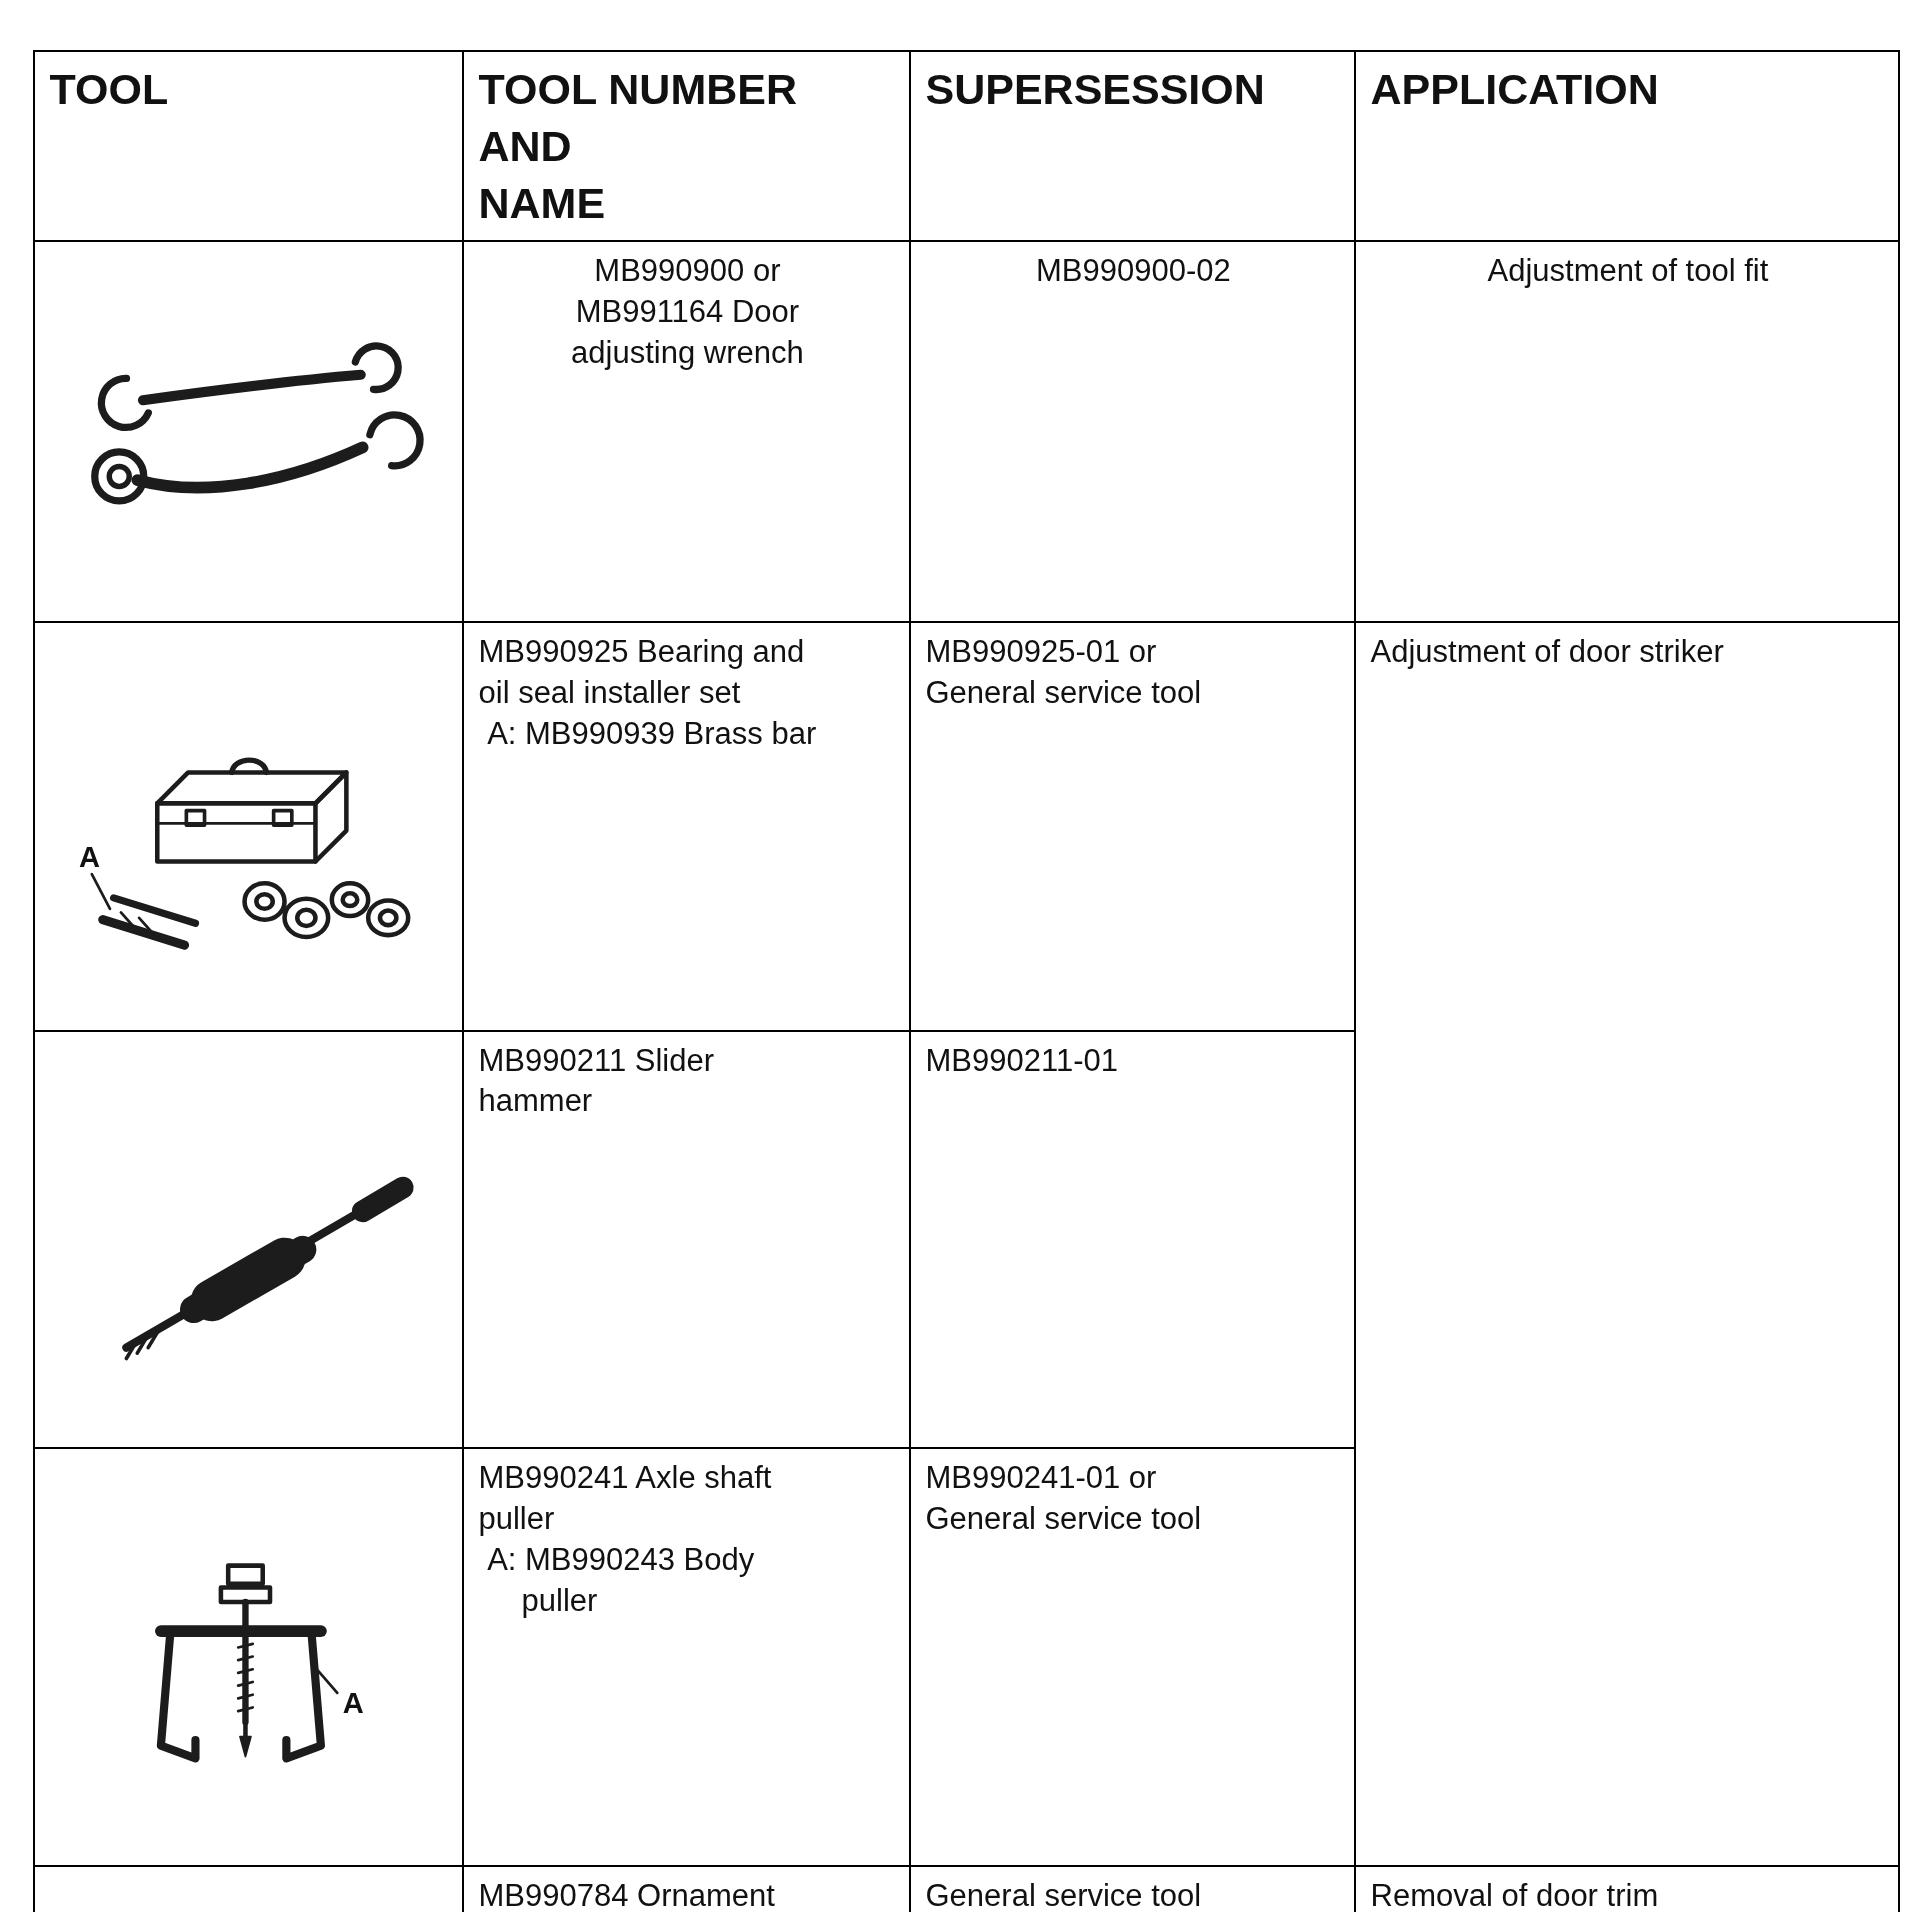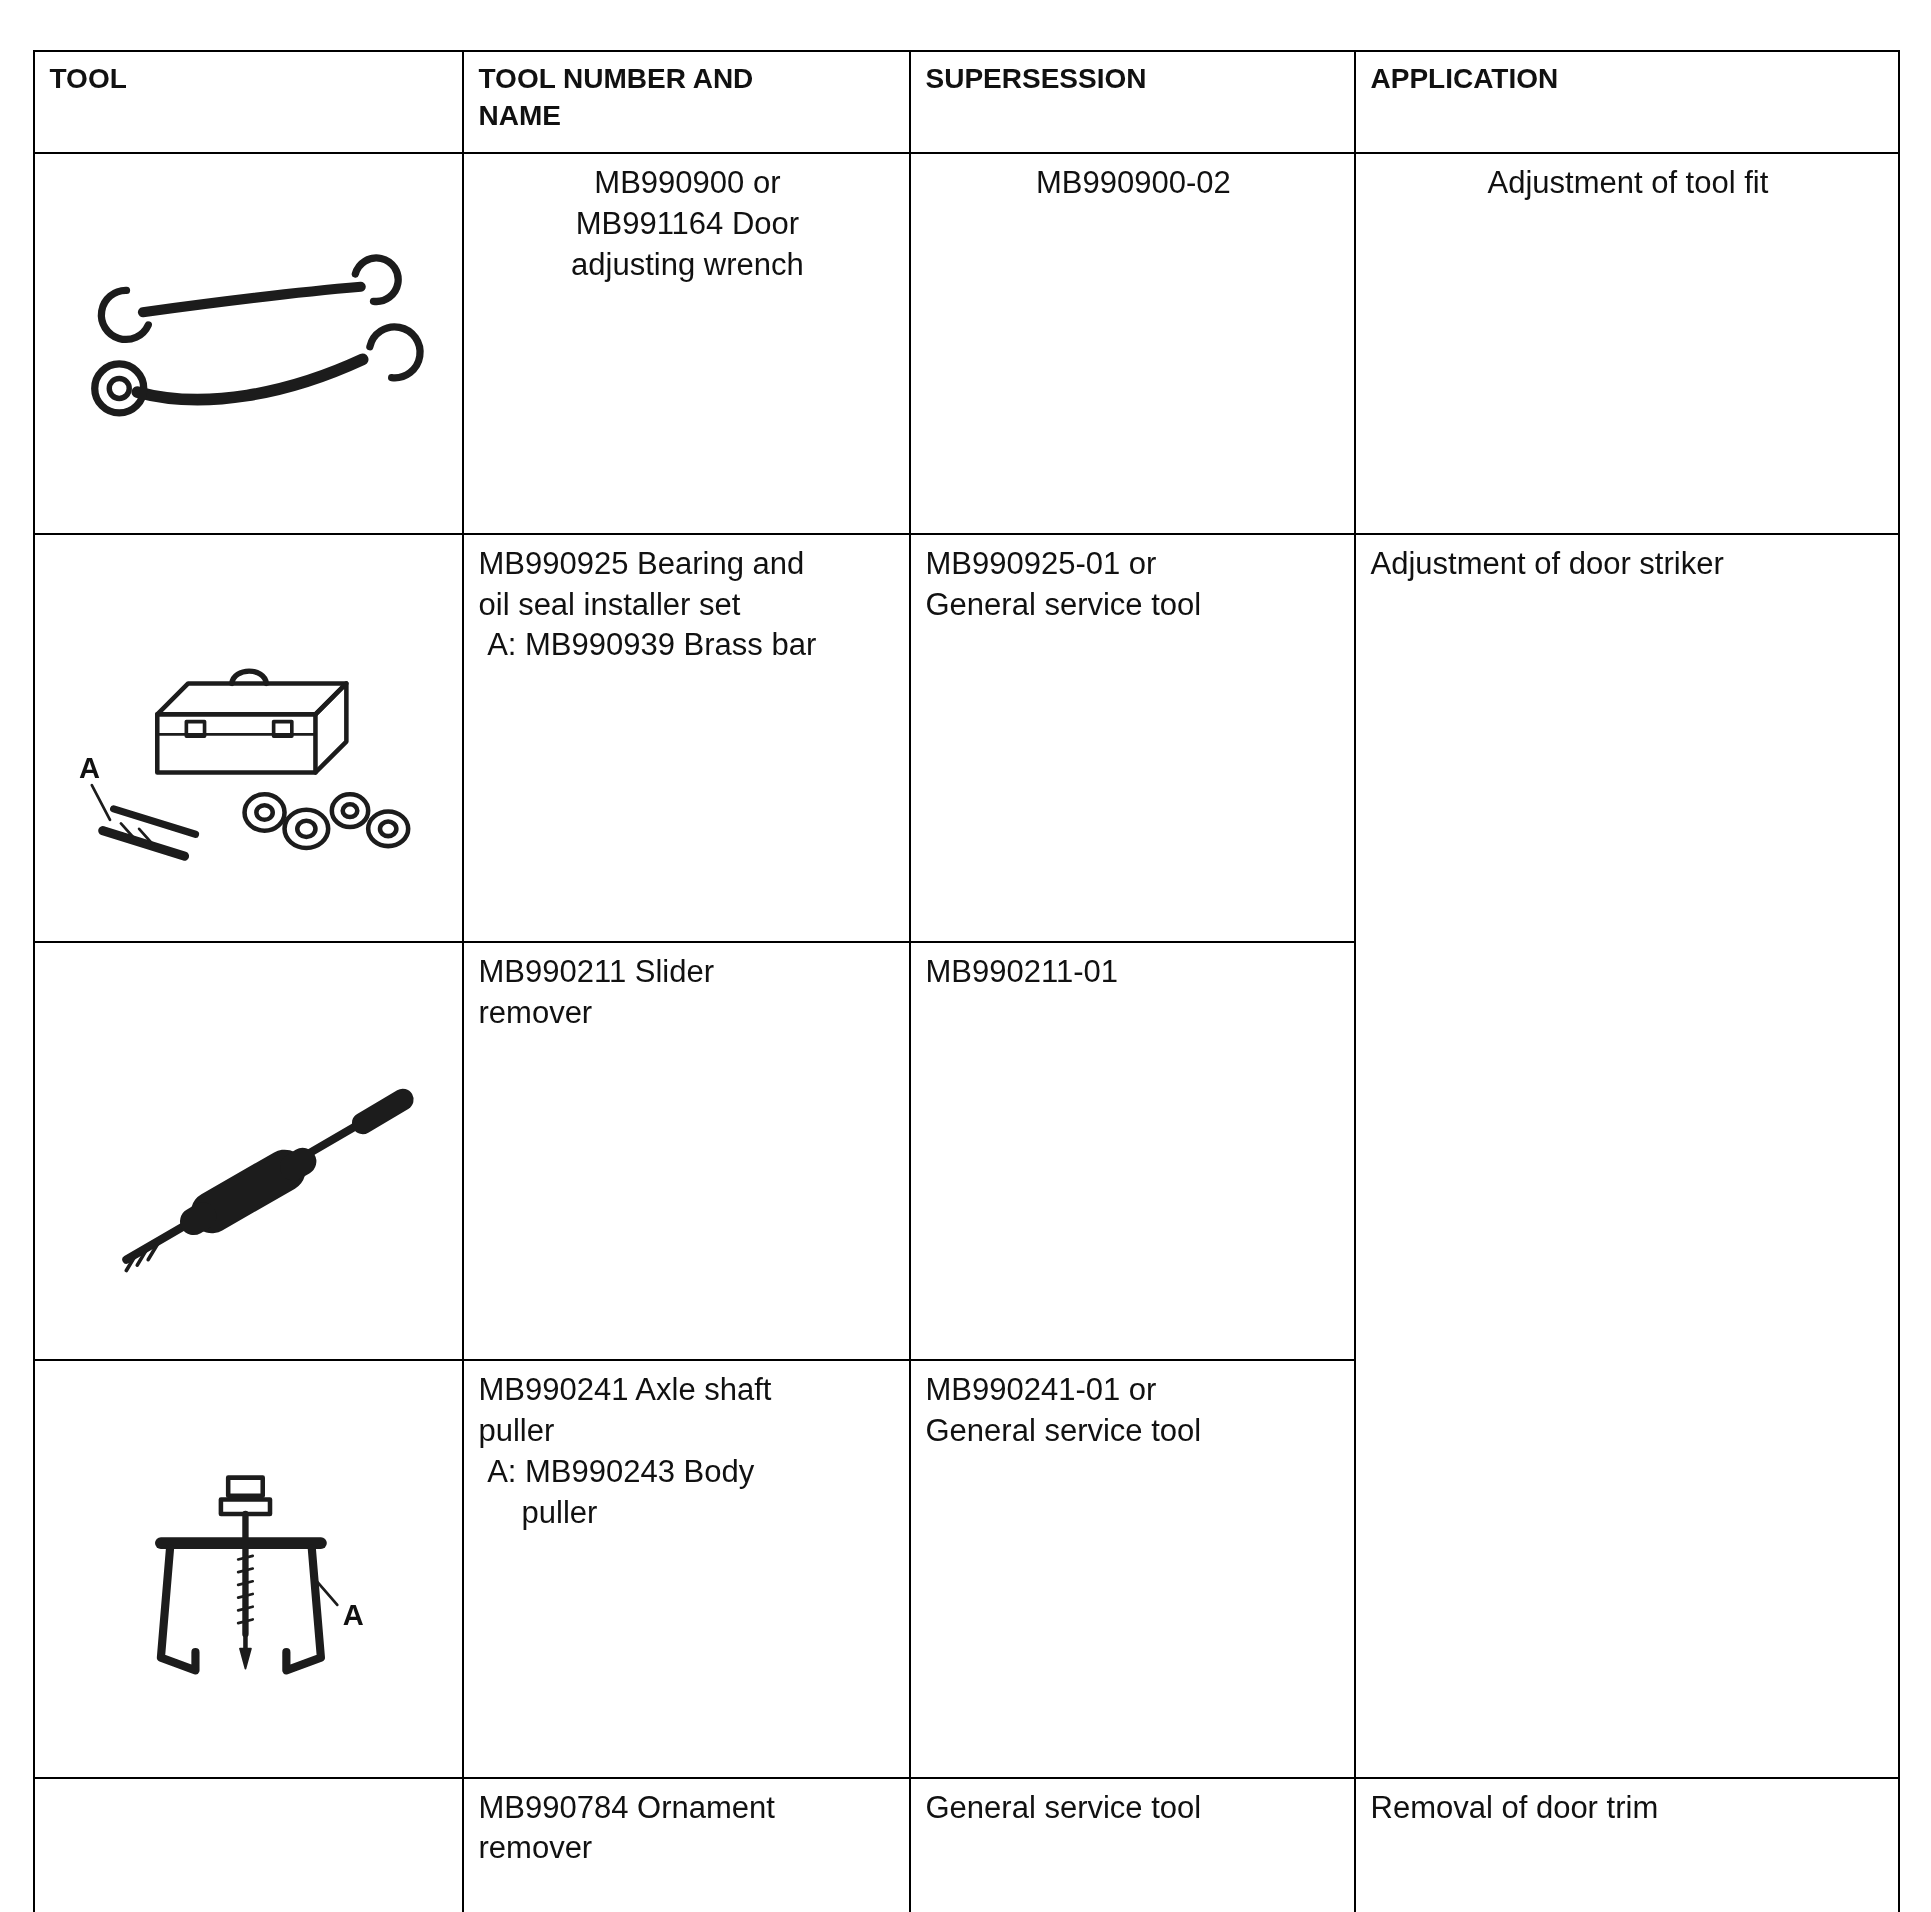--- a/index.html
+++ b/index.html
@@ -26,21 +26,21 @@
   table.tools-table td {
     border: 2.7px solid #000000;
     vertical-align: top;
     font-size: 31px;
     line-height: 1.32;
     padding: 9px 12.7px 9px 14.5px;
     white-space: pre-wrap;
     overflow: hidden;
   }
   table.tools-table th {
-    font-size: 28px;
+    font-size: 43px;
     font-weight: bold;
     text-align: left;
     height: 82px;
   }
   td.tool-cell {
     vertical-align: middle;
     text-align: center;
     padding: 5.5px;
   }
   tr.h-r1 td { height: 268px; text-align: center; }
@@ -147,21 +147,21 @@
               <line x1="96" y1="254" x2="108" y2="234" stroke-width="4"></line>
               <line x1="108" y1="248" x2="120" y2="228" stroke-width="4"></line>
               <line x1="178" y1="196" x2="258" y2="150" stroke-width="46"></line>
               <line x1="158" y1="206" x2="168" y2="200" stroke-width="30"></line>
               <line x1="268" y1="146" x2="278" y2="140" stroke-width="30"></line>
               <line x1="344" y1="98" x2="388" y2="72" stroke-width="24"></line>
             </g>
           </svg>
         </td>
         <td class="text-cell">MB990211 Slider
-remover</td>
+hammer</td>
         <td class="text-cell">MB990211-01</td>
       </tr>
 
       <tr class="h-r4">
         <td class="tool-cell">
           <svg class="tool-art" width="400" height="264" viewBox="0 0 440 290" aria-hidden="true" style="font-size:34px">
             <g stroke="#1c1c1c" fill="none" stroke-linecap="round" stroke-linejoin="round">
               <rect x="196" y="28" width="38" height="20" stroke-width="5"></rect>
               <rect x="188" y="52" width="54" height="16" stroke-width="5"></rect>
               <line x1="215" y1="68" x2="215" y2="200" stroke-width="7"></line>

